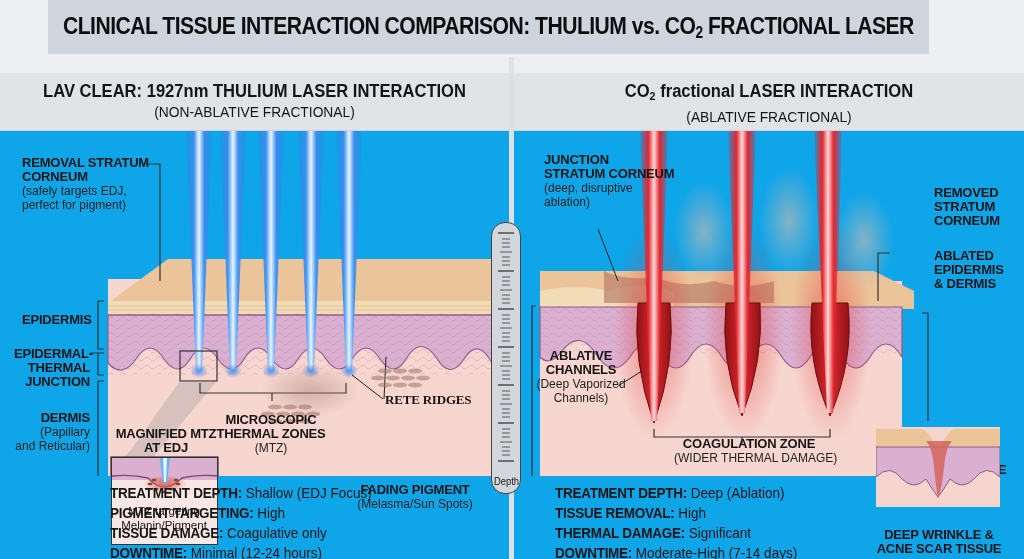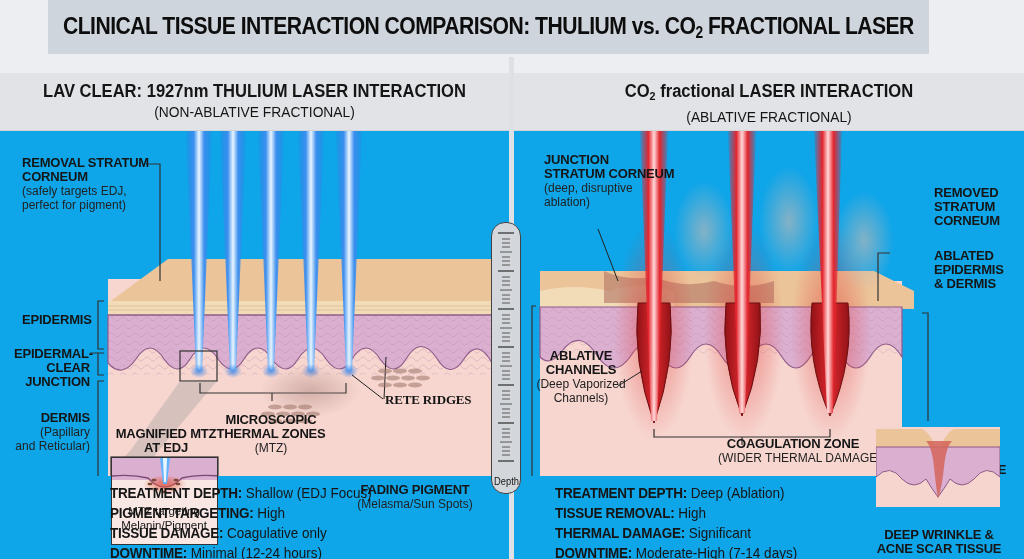--- a/index.html
+++ b/index.html
@@ -166,21 +166,21 @@
         </g>
       </svg>
     </div>
 
     <div class="lbl" style="left:22px;top:25px;">
       <b>REMOVAL STRATUM</b><br><b>CORNEUM</b><br>
       <span class="sm">(safely targets EDJ,</span><br><span class="sm">perfect for pigment)</span>
     </div>
     <div class="lbl" style="left:22px;top:182px;"><b>EPIDERMIS</b></div>
     <div class="lbl r" style="left:14px;top:216px;width:76px;">
-      <b>EPIDERMAL-</b><br><b>CLEAR</b><br><b>JUNCTION</b>
+      <b>EPIDERMAL-</b><br><b>THERMAL</b><br><b>JUNCTION</b>
     </div>
     <div class="lbl c" style="left:108px;top:296px;width:116px;">
       <b>MAGNIFIED MTZ</b><br><b>AT EDJ</b>
     </div>
     <div class="lbl r" style="left:4px;top:280px;width:86px;">
       <b>DERMIS</b><br><span class="sm">(Papillary</span><br><span class="sm">and Reticular)</span>
     </div>
     <div class="lbl c" style="left:111px;top:373px;width:106px;font-size:11.5px;z-index:3;">
       <span>MTZ targeting</span><br><span>Melanin/Pigment</span>
     </div>
@@ -338,21 +338,21 @@
     <div class="lbl" style="left:420px;top:55px;">
       <b>REMOVED</b><br><b>STRATUM</b><br><b>CORNEUM</b>
     </div>
     <div class="lbl" style="left:420px;top:118px;">
       <b>ABLATED</b><br><b>EPIDERMIS</b><br><b>&amp; DERMIS</b>
     </div>
     <div class="lbl c" style="left:22px;top:218px;width:90px;">
       <b>ABLATIVE</b><br><b>CHANNELS</b><br>
       <span class="sm">(Deep Vaporized</span><br><span class="sm">Channels)</span>
     </div>
-    <div class="lbl c" style="left:160px;top:306px;width:150px;margin-left:44px;">
+    <div class="lbl c" style="left:160px;top:306px;width:150px;">
       <b>COAGULATION ZONE</b><br><span class="sm">(WIDER THERMAL DAMAGE)</span>
     </div>
     <div class="lbl c" style="left:360px;top:318px;width:140px;">
       <b>DEEP WRINKLE &amp;</b><br><b>ACNE SCAR TISSUE</b>
     </div>
   </div>
 
   <div class="stats" style="left:41px;top:410px;">
     <div><b>TREATMENT DEPTH:</b><span> Deep (Ablation)</span></div>
     <div><b>TISSUE REMOVAL:</b><span> High</span></div>

